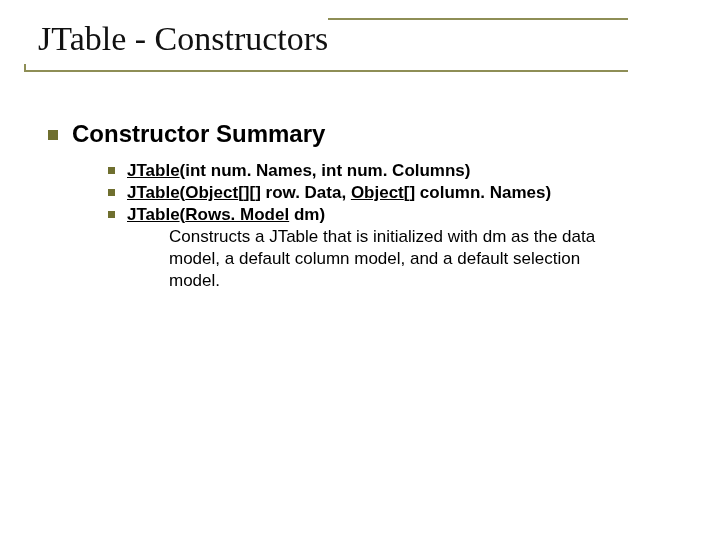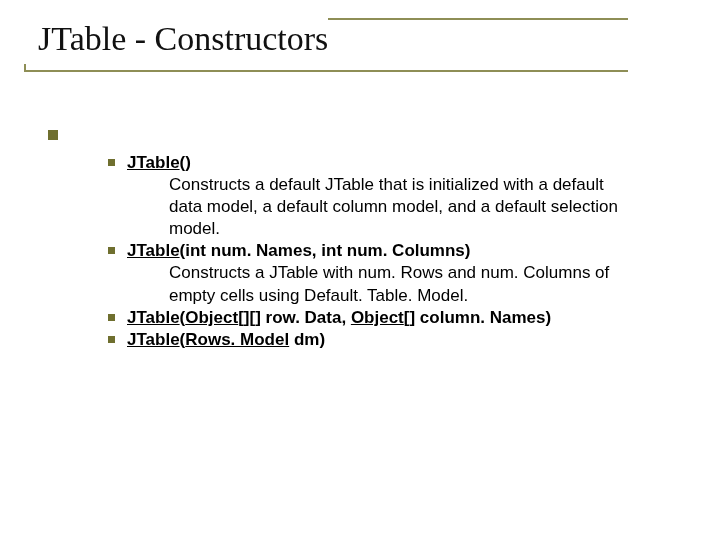--- a/index.html
+++ b/index.html
@@ -128,58 +128,50 @@
   <div class="title-wrap">
     <div class="title-rule-top"></div>
     <div class="title-rule-left"></div>
     <div class="title-rule-bottom"></div>
     <div class="title-text">JTable - Constructors</div>
   </div>
 
   <div class="body">
     <div class="lvl1">
       <div class="bullet"></div>
+      <div class="text">Constructor Summary</div>
     </div>
 
     <div class="lvl2-list">
 
-      <div class="lvl2">
-        <div class="bullet"></div>
-        <div class="content">
-          <span class="sig">
-            <span class="link">JTable</span><span>()</span>
-          </span>
-          <span class="desc">Constructs a default JTable that is initialized with a default data model, a default column model, and a default selection model.</span>
-        </div>
-      </div>
 
       <div class="lvl2">
         <div class="bullet"></div>
         <div class="content">
           <span class="sig">
             <span class="link">JTable</span><span>(int num. Names, int num. Columns)</span>
           </span>
-          <span class="desc">Constructs a JTable with num. Rows and num. Columns of empty cells using Default. Table. Model.</span>
         </div>
       </div>
 
       <div class="lvl2">
         <div class="bullet"></div>
         <div class="content">
           <span class="sig">
             <span class="link">JTable</span><span>(<span class="link">Object</span>[][] row. Data, <span class="link">Object</span>[] column. Names)</span>
           </span>
         </div>
       </div>
 
       <div class="lvl2">
         <div class="bullet"></div>
         <div class="content">
           <span class="sig">
             <span class="link">JTable</span><span>(<span class="link">Rows. Model</span> dm)</span>
           </span>
+          <span class="desc">Constructs a JTable that is initialized with dm as the data model, a default column model, and a default selection model.</span>
         </div>
       </div>
 
     </div>
   </div>
 
 </div>
 
 </body></html>

